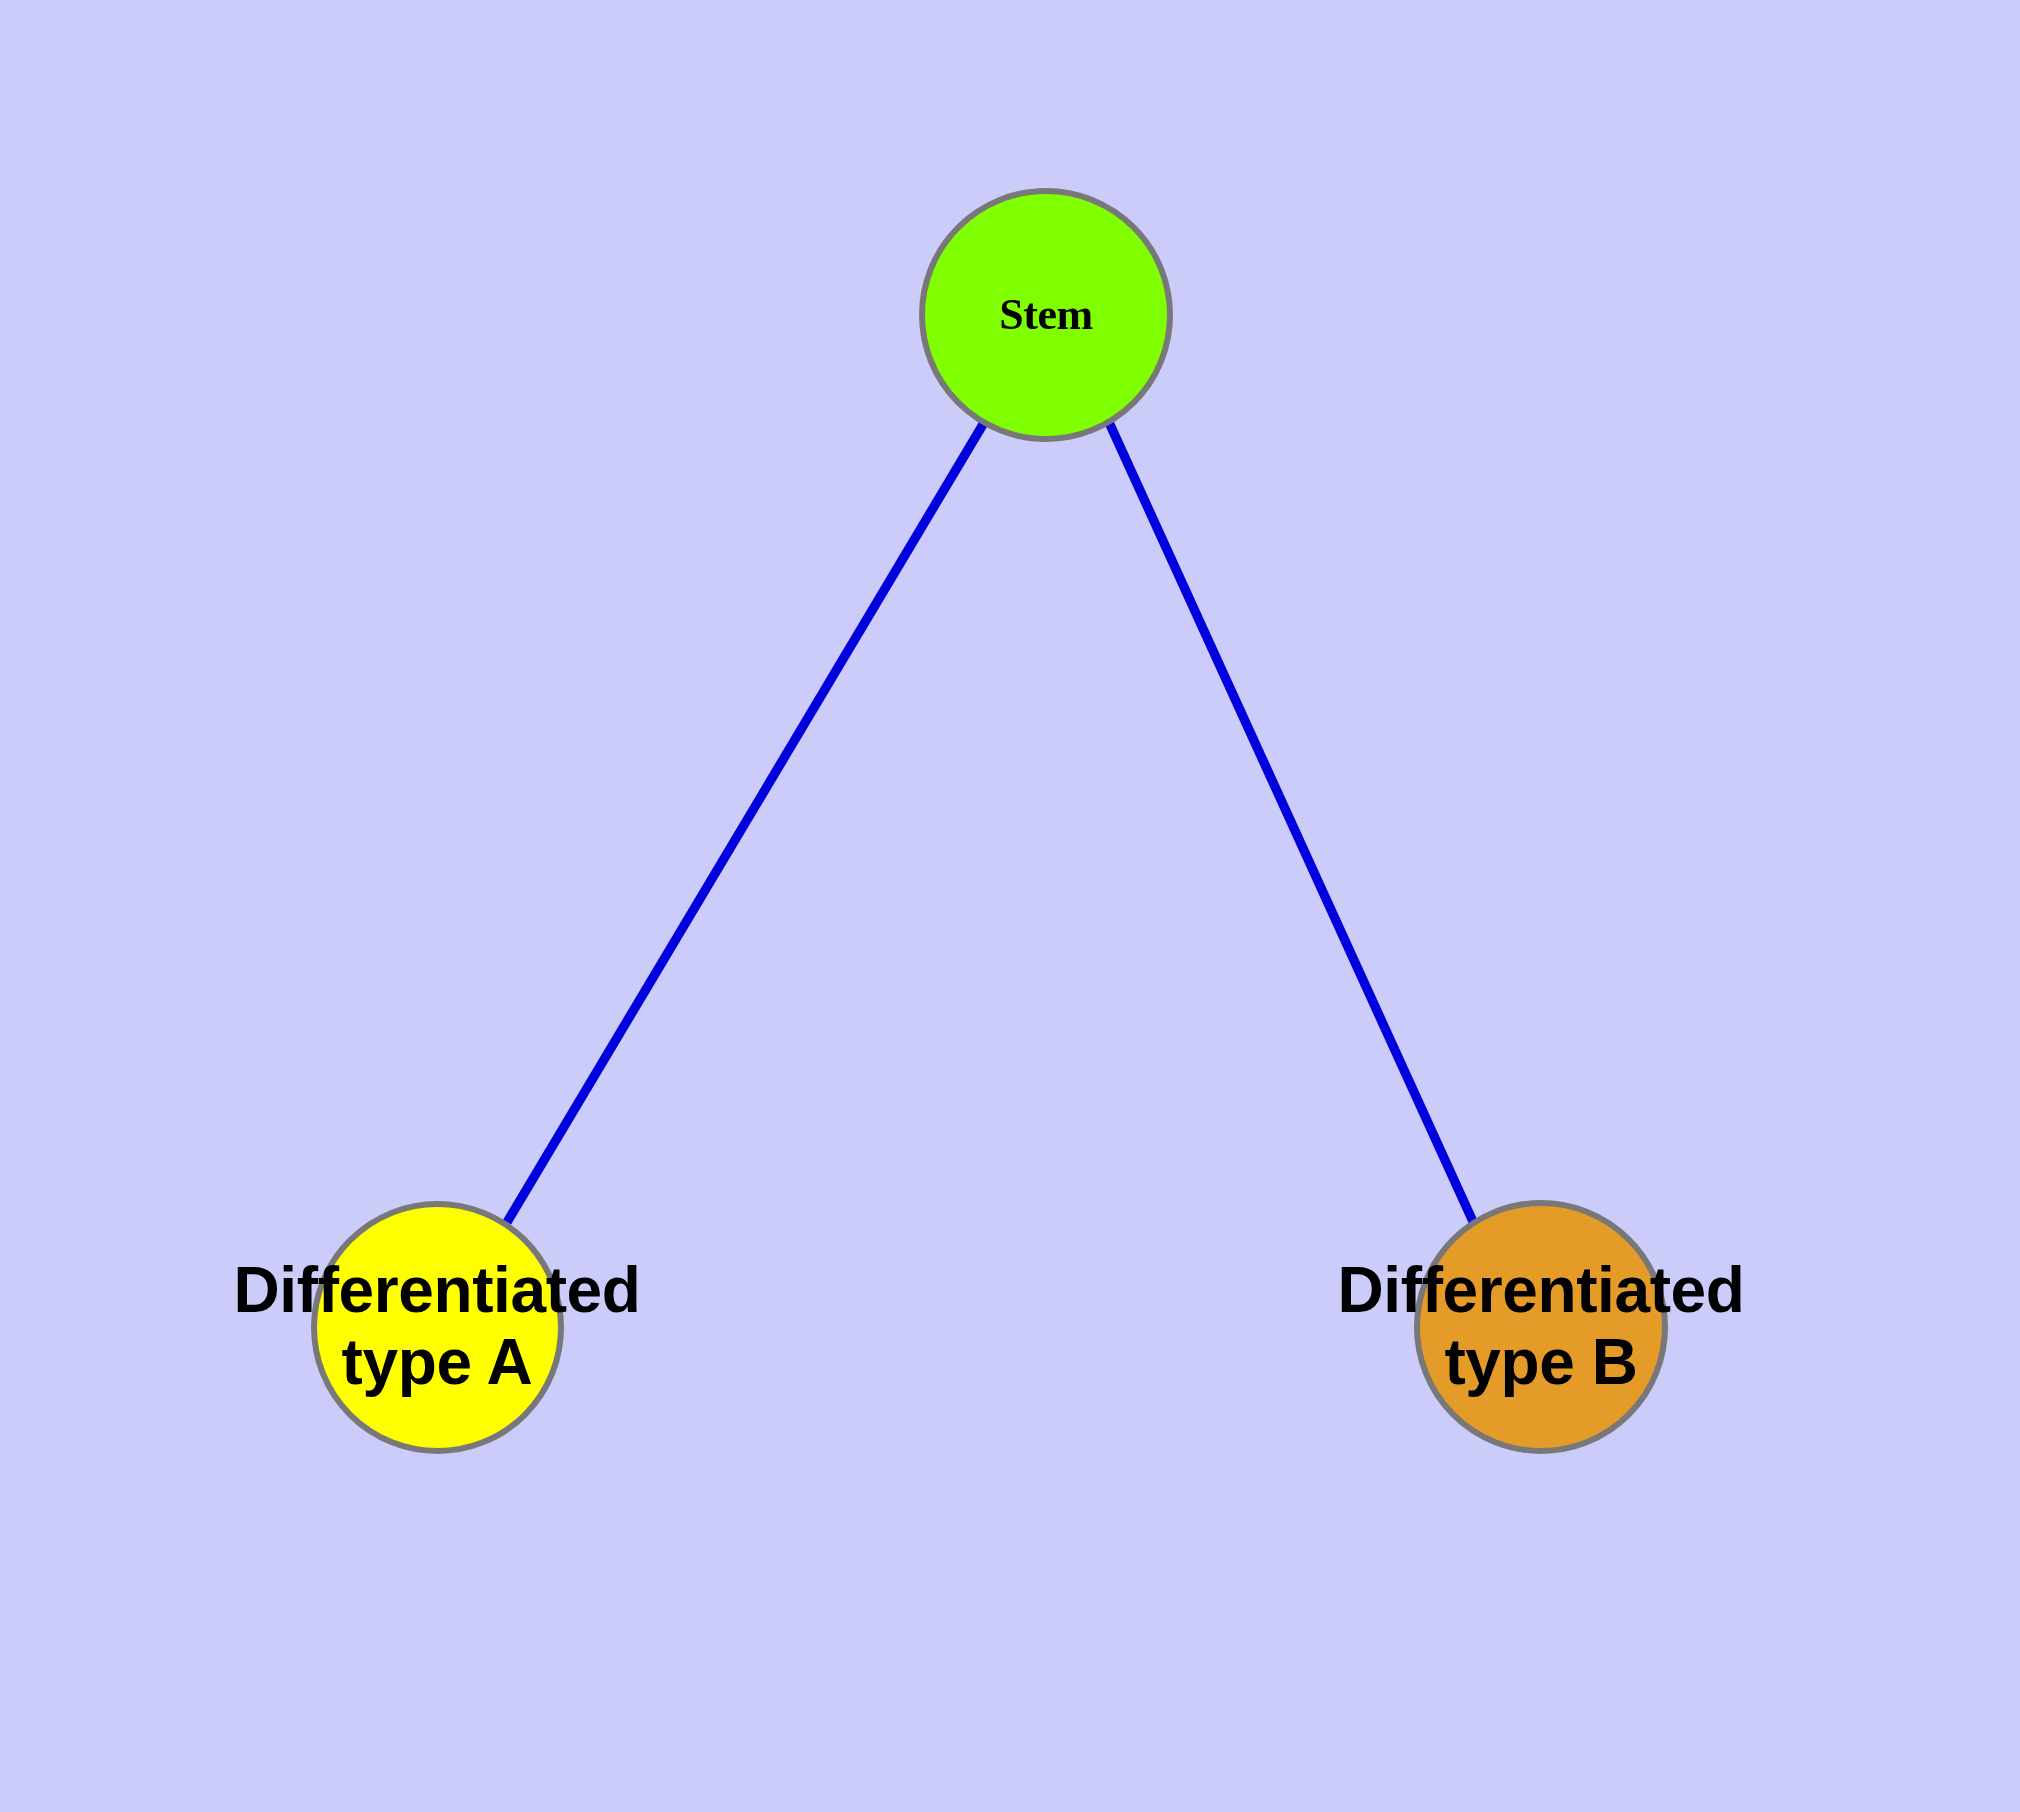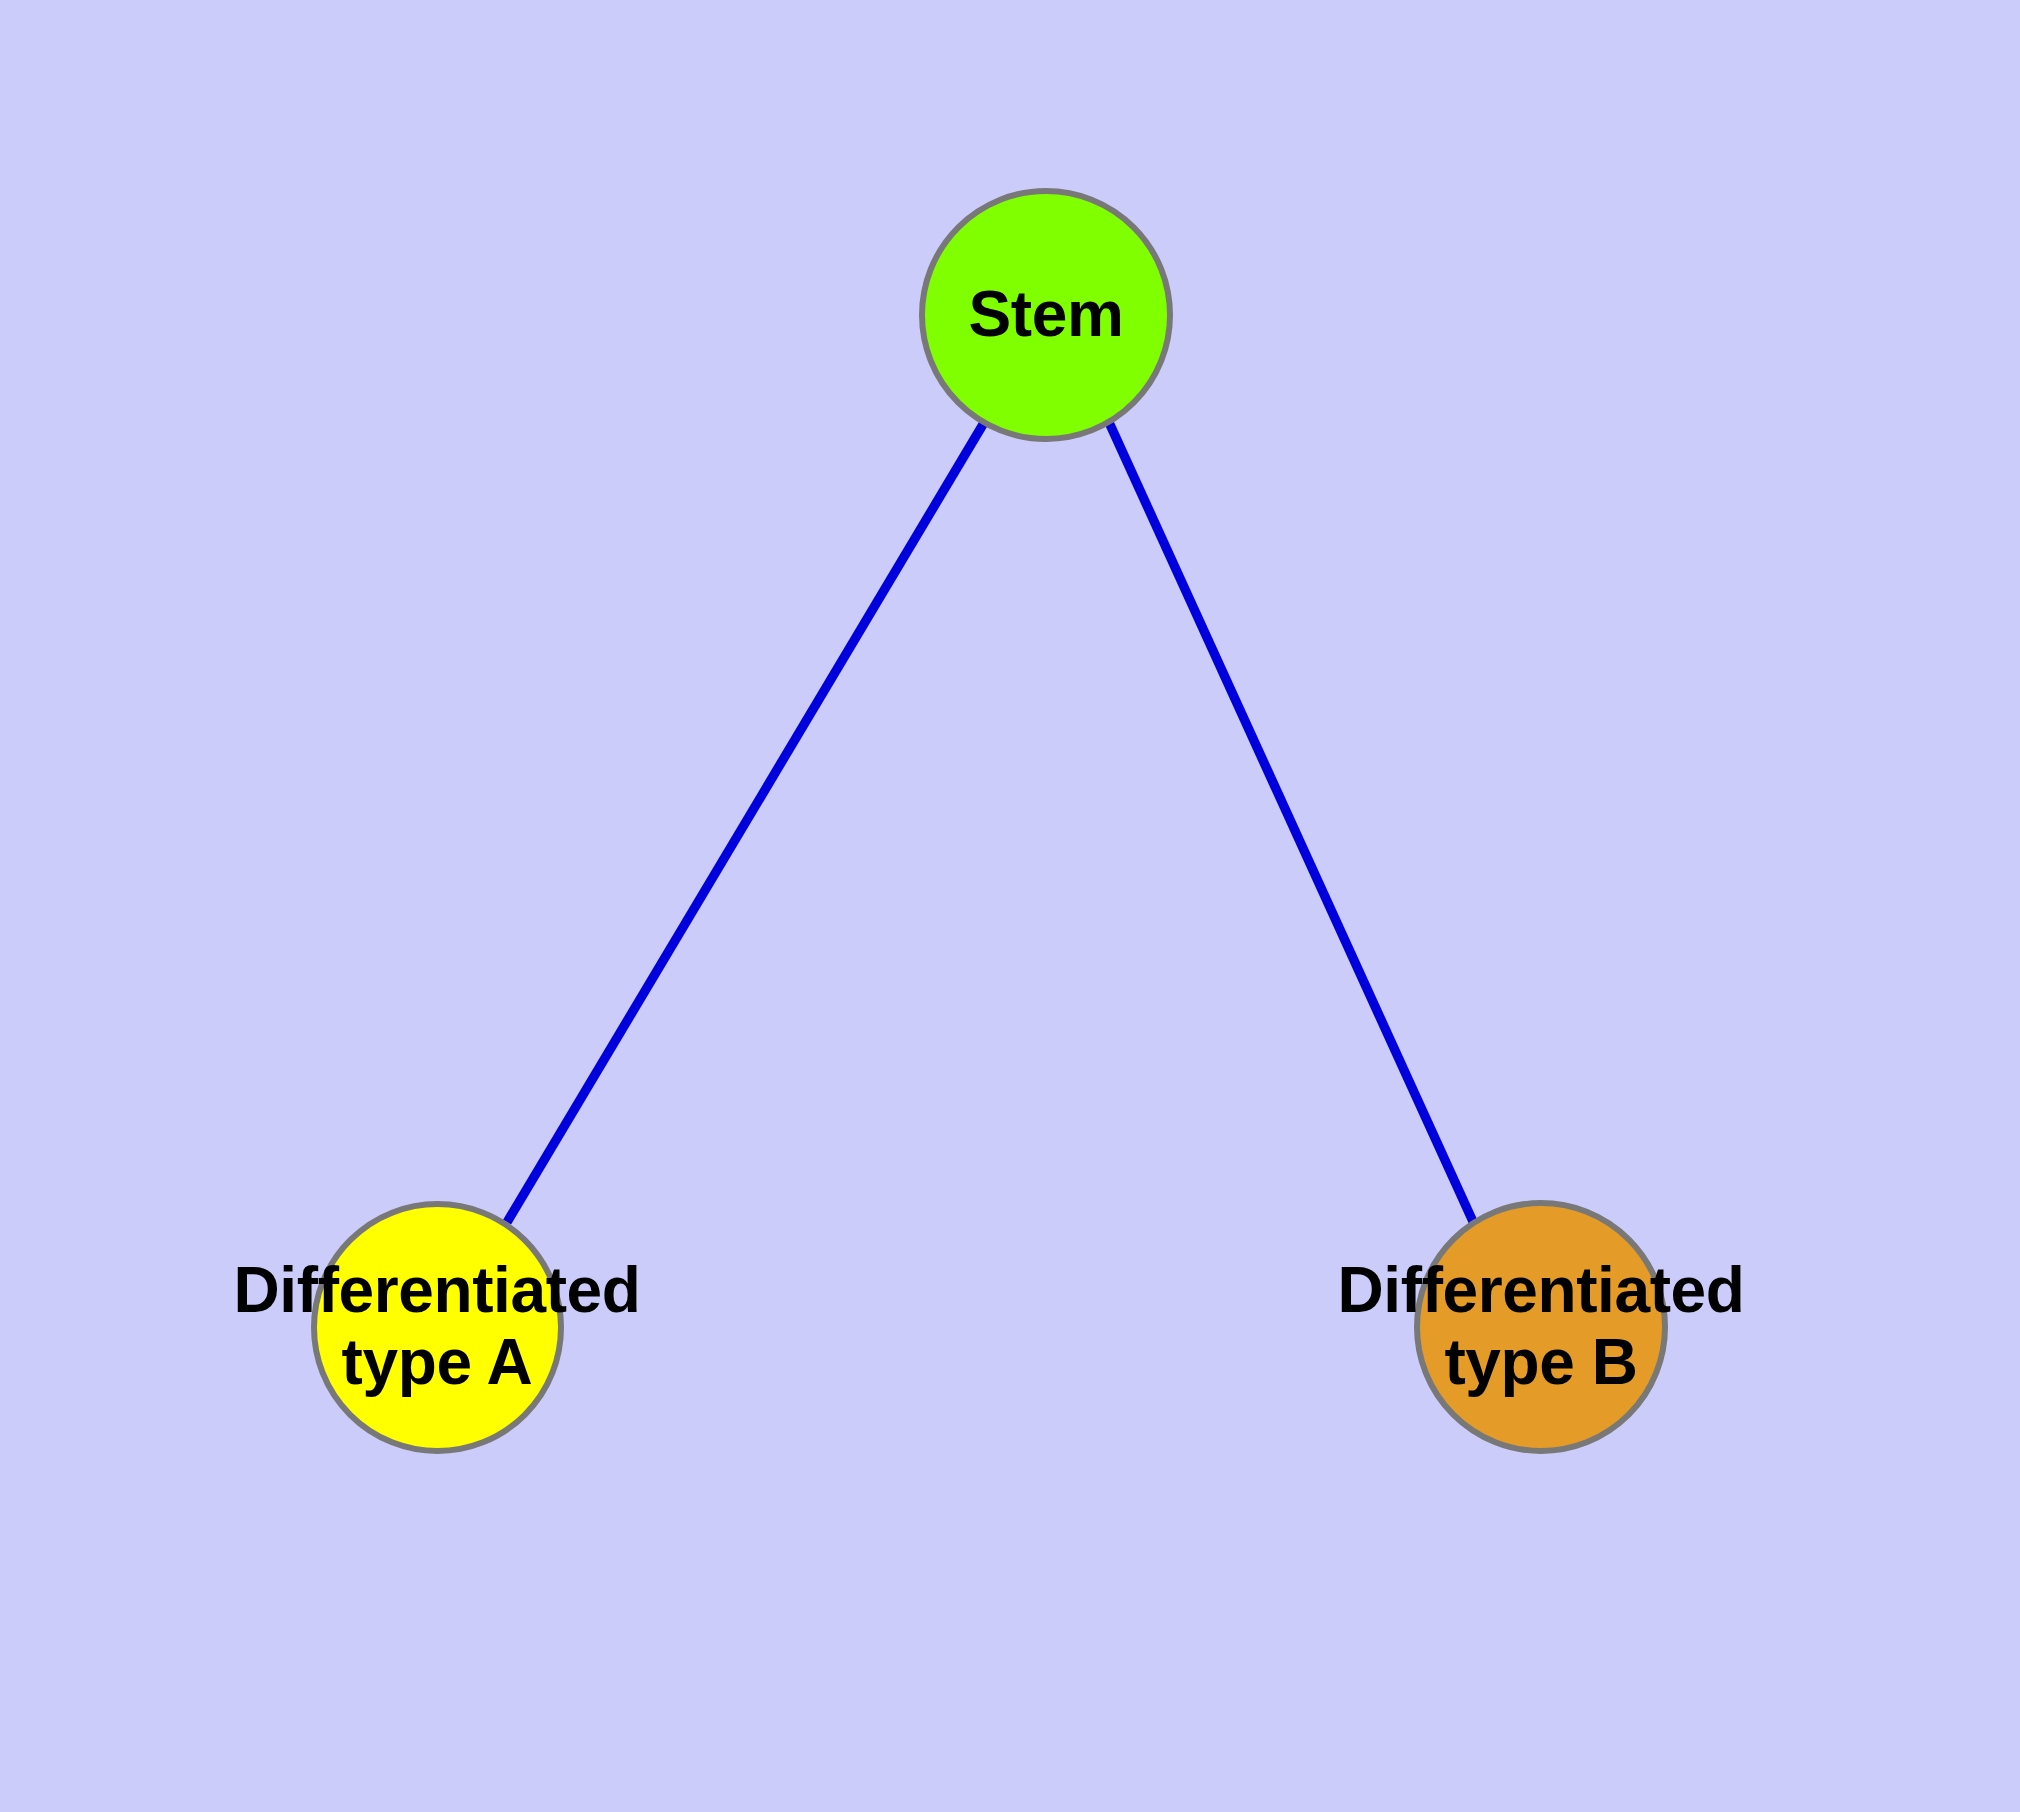--- a/index.html
+++ b/index.html
@@ -82,21 +82,21 @@
 <div id="canvas" style="width: 2021px; height: 1812px; background: rgb(204, 204, 251);">
 
   <svg id="edge-layer" viewBox="0 0 2384 2138" width="2021" height="1812" xmlns="http://www.w3.org/2000/svg">
     <line id="edge-0" x1="1160" y1="500" x2="598" y2="1442" stroke="#0000dd" stroke-width="11" stroke-linecap="butt"></line>
     <line id="edge-1" x1="1309" y1="500" x2="1738" y2="1442" stroke="#0000dd" stroke-width="11" stroke-linecap="butt"></line>
   </svg>
 
   <div id="node-layer">
 
     <div class="node" id="node-stem" style="left: 919px; top: 188px; width: 254px; height: 254px; background: rgb(128, 255, 0); border-color: rgb(120, 120, 120); border-width: 6px;"></div>
-    <div class="node-label" style="left:1046px; top:315px; font-size:64px;">Stem</div>
+    <div class="node-label" style="left:1046px; top:315px; font-size:44px;font-family:Liberation Serif, serif;">Stem</div>
 
     <div class="node" id="node-diff-a" style="left: 311px; top: 1201px; width: 253px; height: 253px; background: rgb(255, 255, 0); border-color: rgb(120, 120, 120); border-width: 6px;"></div>
     <div class="node-label" style="left:437px; top:1327px; font-size:64px;">Differentiated
 type A</div>
 
     <div class="node" id="node-diff-b" style="left: 1414px; top: 1200px; width: 254px; height: 254px; background: rgb(229, 155, 40); border-color: rgb(120, 120, 120); border-width: 6px;"></div>
     <div class="node-label" style="left:1541px; top:1327px; font-size:64px;">Differentiated
 type B</div>
 
   </div>

